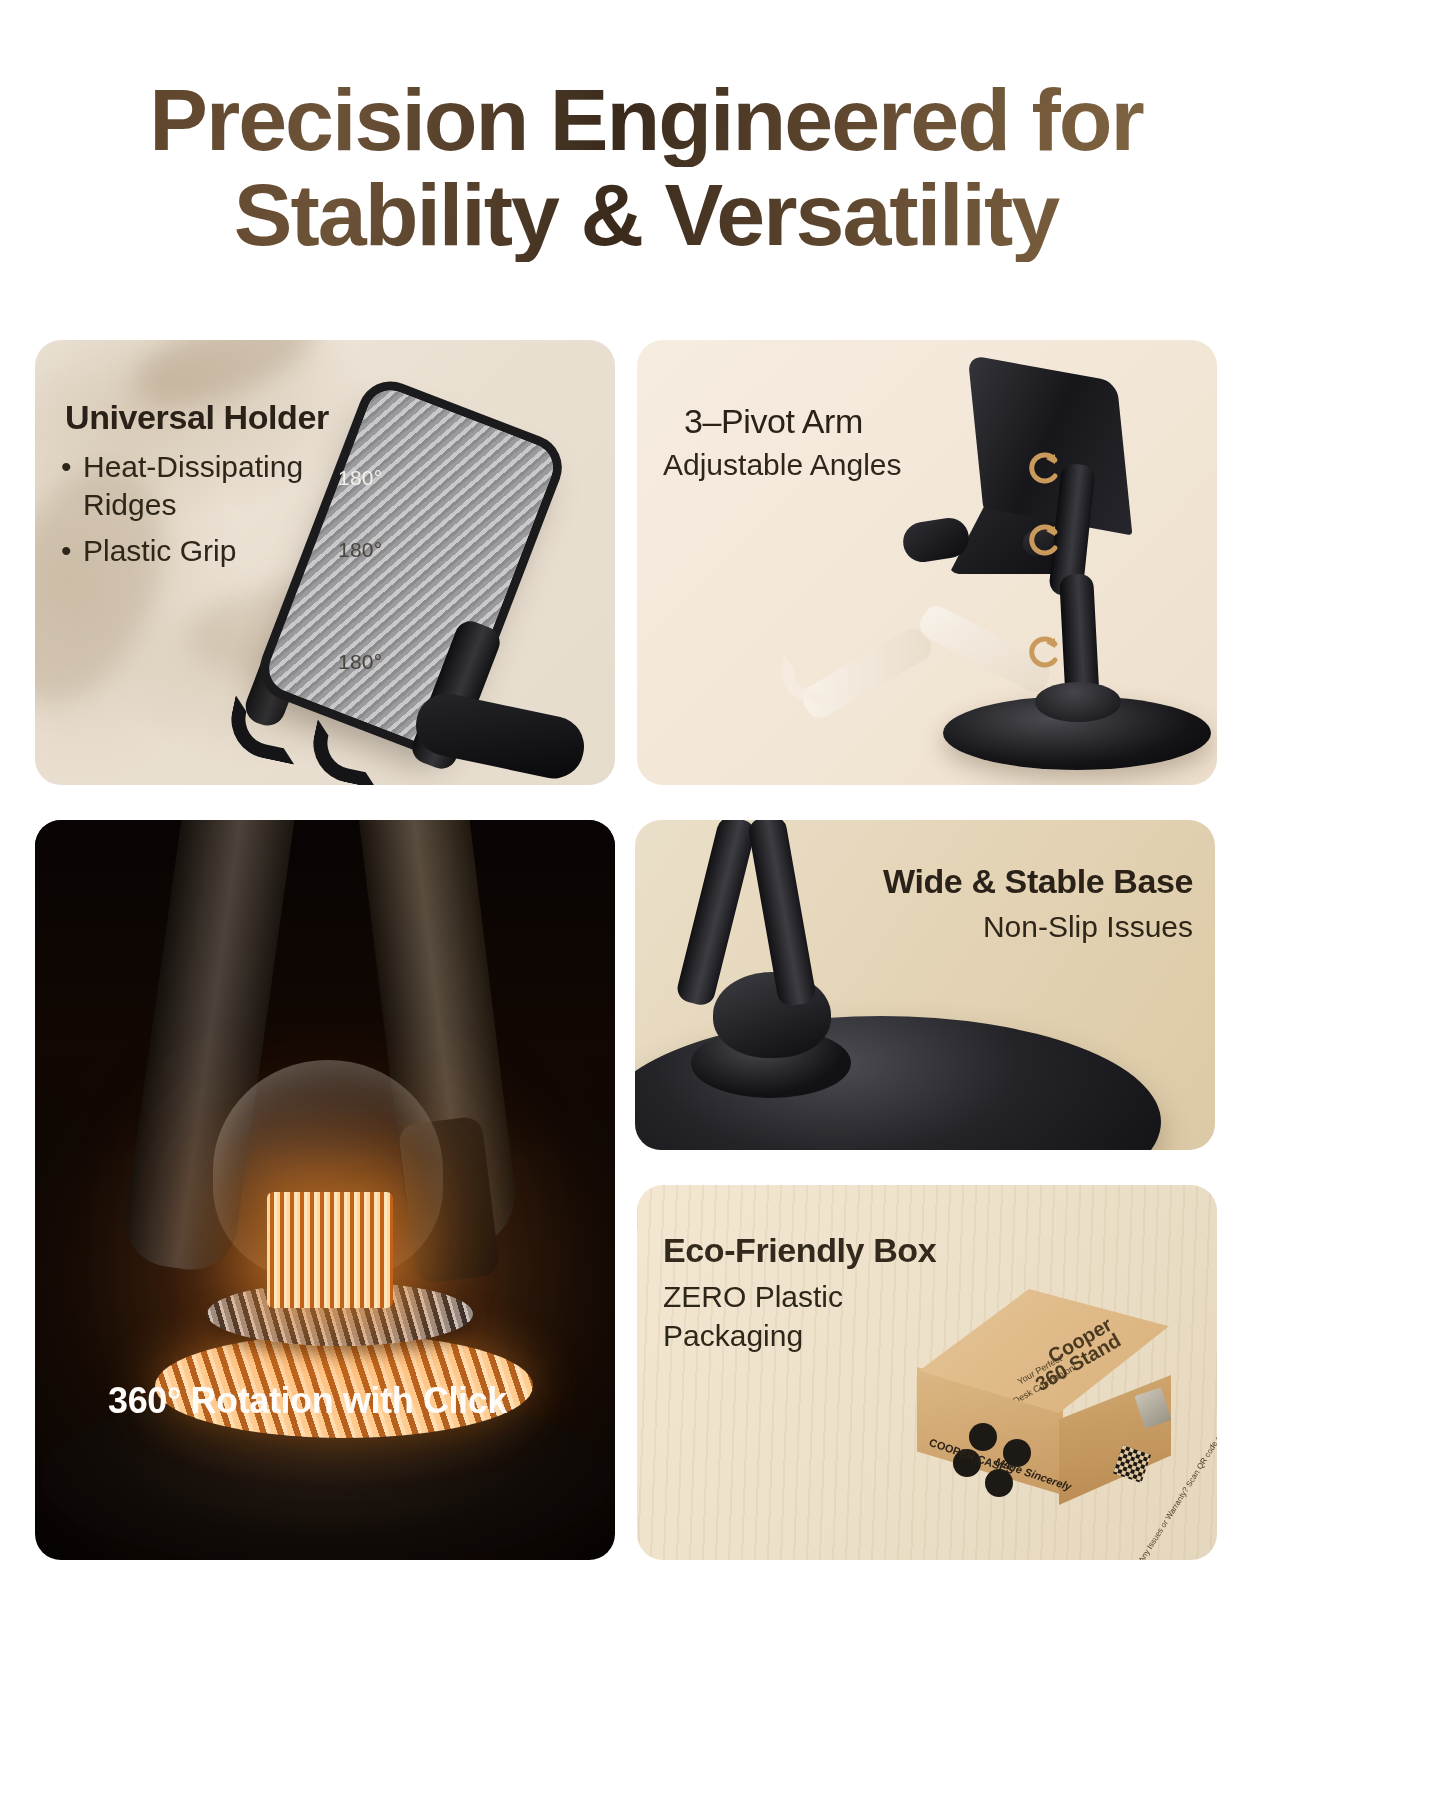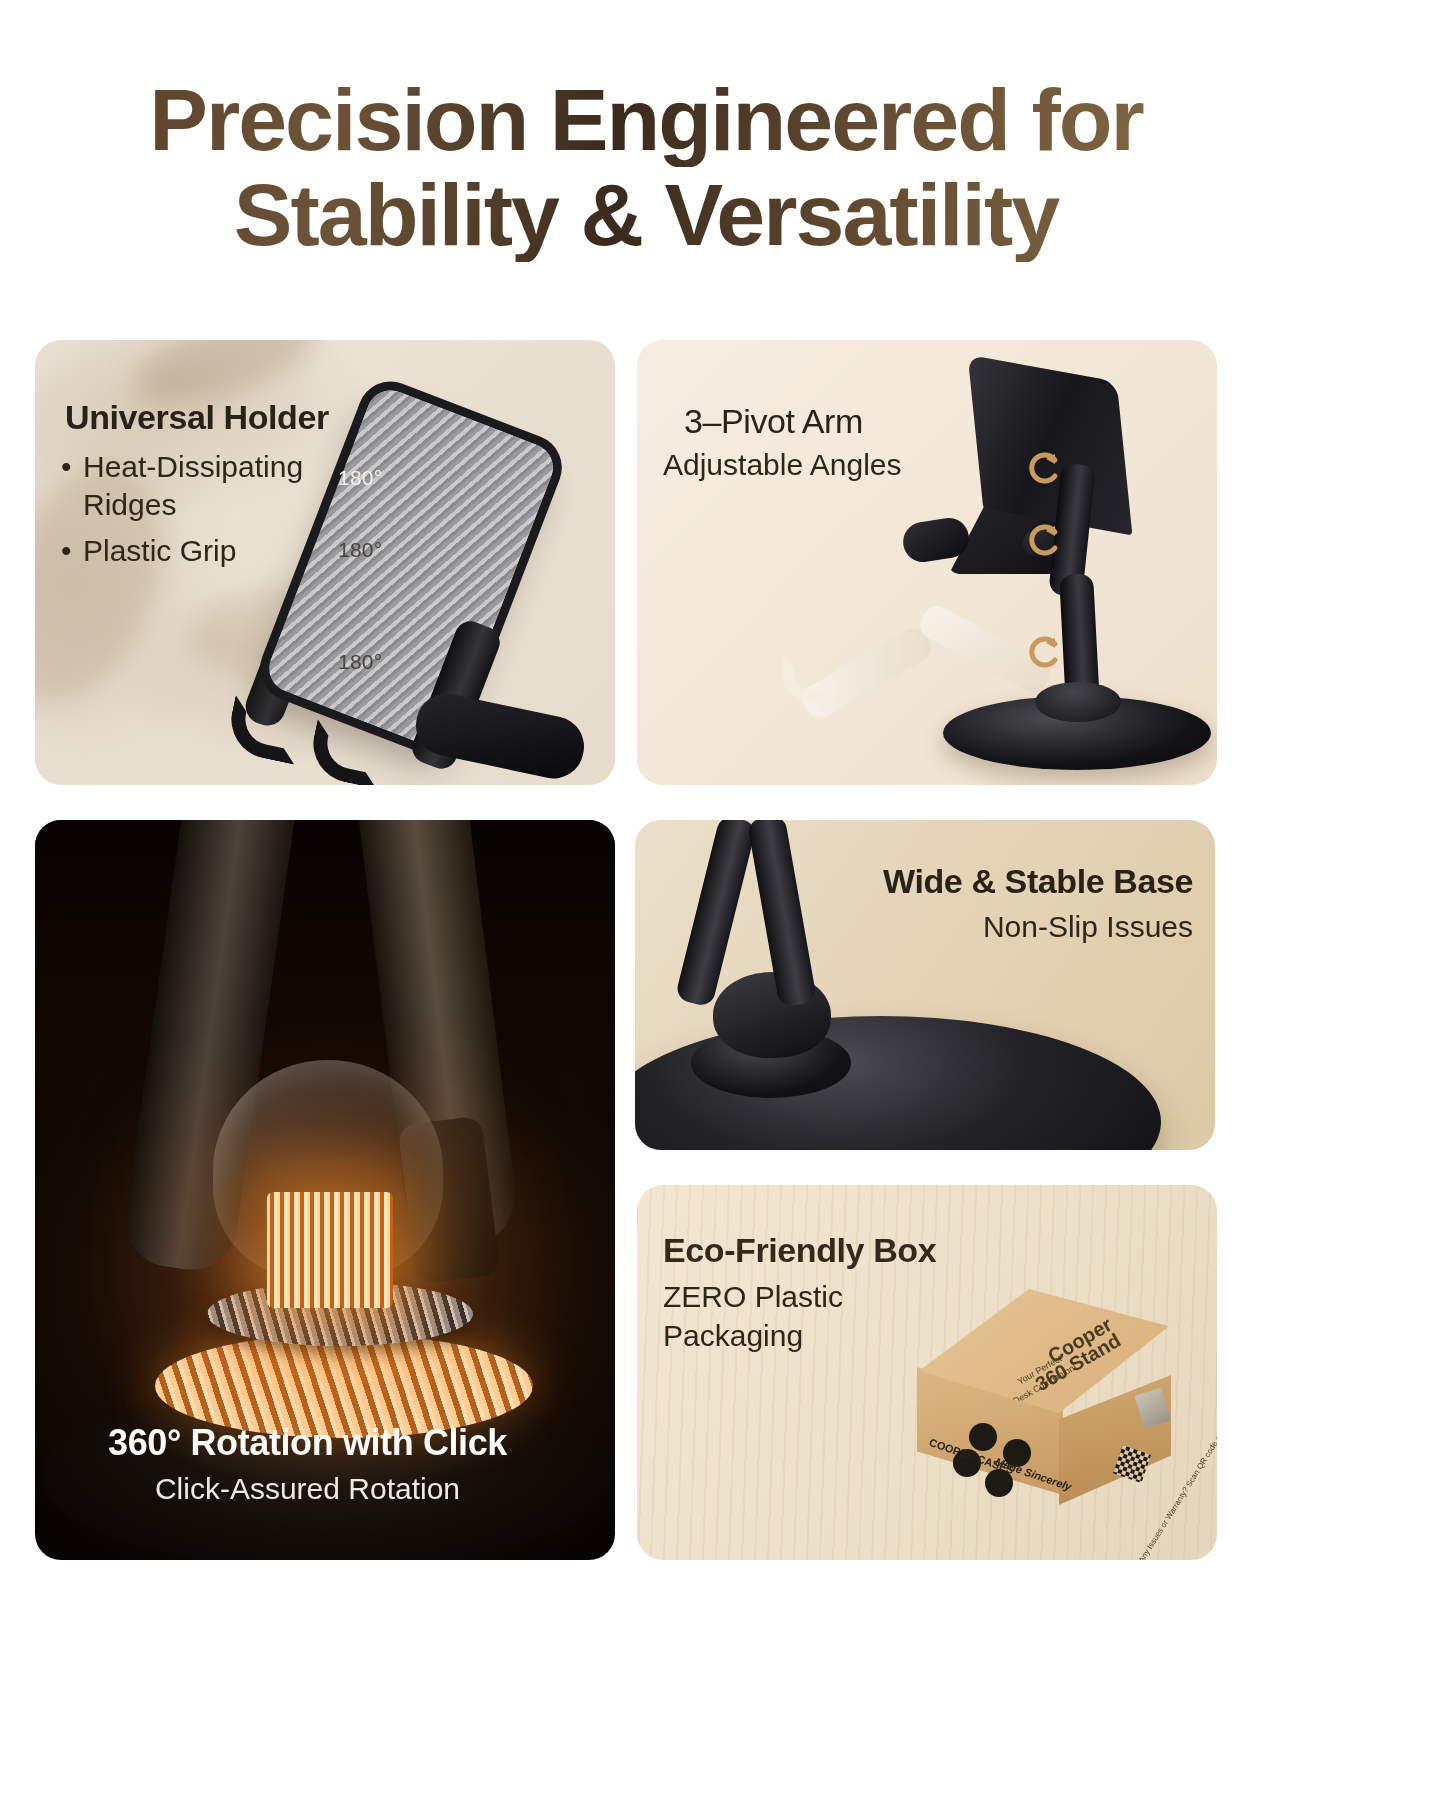--- a/index.html
+++ b/index.html
@@ -162,21 +162,21 @@
     border-radius:6px;
     box-shadow:0 0 70px 26px rgba(255,150,40,.48), 0 0 140px 60px rgba(255,110,20,.22); }
   #gear-mid{ position:absolute; left:172px; top:462px; width:266px; height:64px; border-radius:50%;
     background:repeating-linear-gradient(74deg,#8f8f92 0 5px,#2b2b2e 5px 10px,#c9c9cc 10px 13px);
     box-shadow:0 6px 18px rgba(0,0,0,.6); }
   #gear-big{ position:absolute; left:120px; top:514px; width:378px; height:104px; border-radius:50%;
     background:repeating-linear-gradient(72deg,#ffcf95 0 6px,#b4611f 6px 12px,#ffe2ba 12px 16px);
     box-shadow:0 0 52px rgba(255,150,50,.46), 0 16px 30px rgba(0,0,0,.55); }
   #disc-base{ position:absolute; left:6px; top:568px; width:570px; height:180px; border-radius:50%;
     background:radial-gradient(ellipse at 50% 26%,#2a211a 0%,#110b07 56%,#060303 100%); }
-  .c3-cap1{ position:absolute; left:0; top:1422px; width:615px; text-align:center;
+  .c3-cap1{ position:absolute; left:0; top:1380px; width:615px; text-align:center;
     font-size:36px; font-weight:bold; color:#fdfcfa; letter-spacing:-.4px; }
   .c3-cap2{ position:absolute; left:0; top:1472px; width:615px; text-align:center;
     font-size:30px; color:#efeae2; }
 
   
   #card-base{ left:635px; top:820px; width:580px; height:330px;
     background:linear-gradient(125deg,#eadfc9 0%,#e4d4b6 48%,#dcc9a6 100%); }
   .c4-head{ position:absolute; right:22px; top:42px; font-size:34px; font-weight:bold; color:#2a2218;
     letter-spacing:-.4px; text-align:right; }
   .c4-sub{ position:absolute; right:22px; top:90px; font-size:30px; color:#2e2619; text-align:right; }
@@ -311,21 +311,20 @@
     <div id="arm-l"></div>
     <div id="arm-r"></div>
     <div id="arm-r-pad"></div>
     <div id="disc-base"></div>
     <div id="glass-dome"></div>
     <div id="gear-big"></div>
     <div id="gear-mid"></div>
     <div id="glow-core"></div>
   </div>
   <div class="c3-cap1">360° Rotation with Click</div>
-  <div class="c3-cap2">Click-Assured Rotation</div>
 
   <div class="card" id="card-base">
     <div id="bs-disc"></div>
     <div id="bs-collar"></div>
     <div id="bs-cone"></div>
     <div id="bs-arm1"></div>
     <div id="bs-arm2"></div>
     <div class="c4-head">Wide &amp; Stable Base</div>
     <div class="c4-sub">Non-Slip Issues</div>
   </div>

